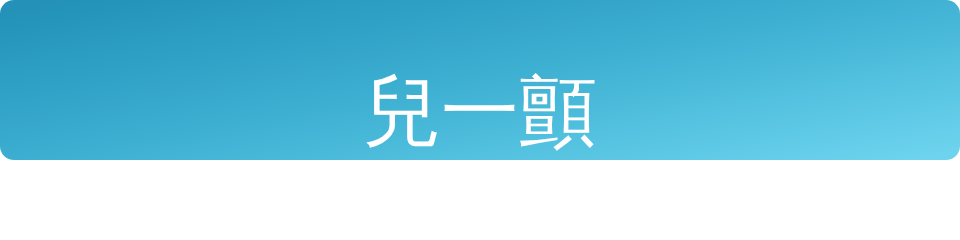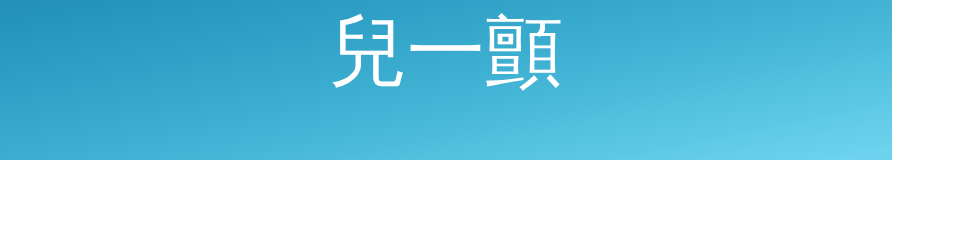--- a/index.html
+++ b/index.html
@@ -9,26 +9,27 @@
   }
   body {
     width: 960px;
     height: 160px;
     overflow: hidden;
     font-family: "Liberation Sans", "DejaVu Sans", sans-serif;
   }
 
   #banner {
     position: relative;
-    width: 892px;
+    width: 960px;
     height: 160px;
     overflow: hidden;
     display: flex;
-    align-items: flex-start;
+    align-items: flex-end;
     justify-content: center;
+    border-radius: 14px;
   }
 
   #gradient-layer {
     position: absolute;
     inset: 0;
     width: 100%;
     height: 100%;
     z-index: 0;
   }
 

